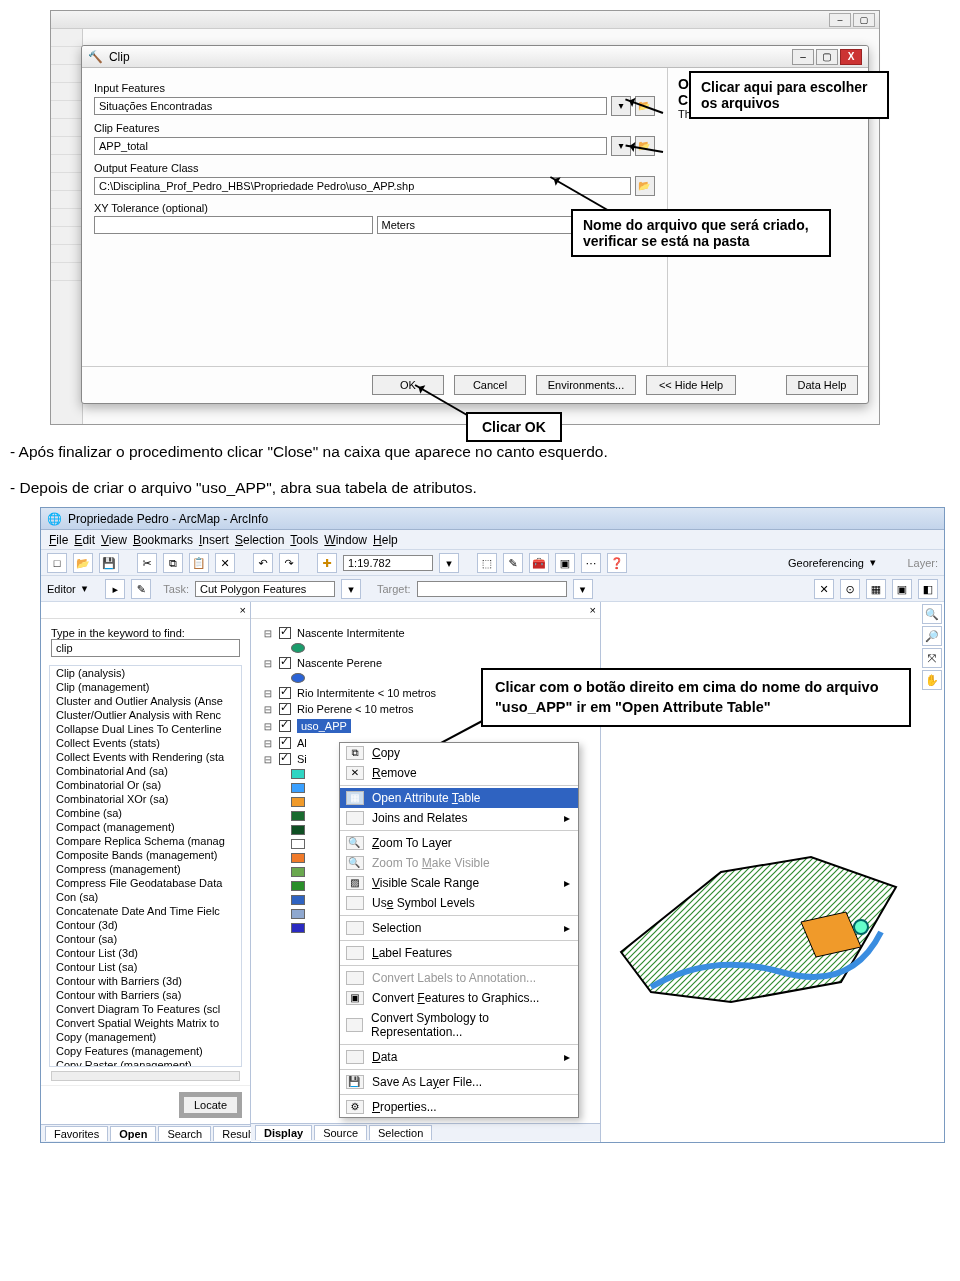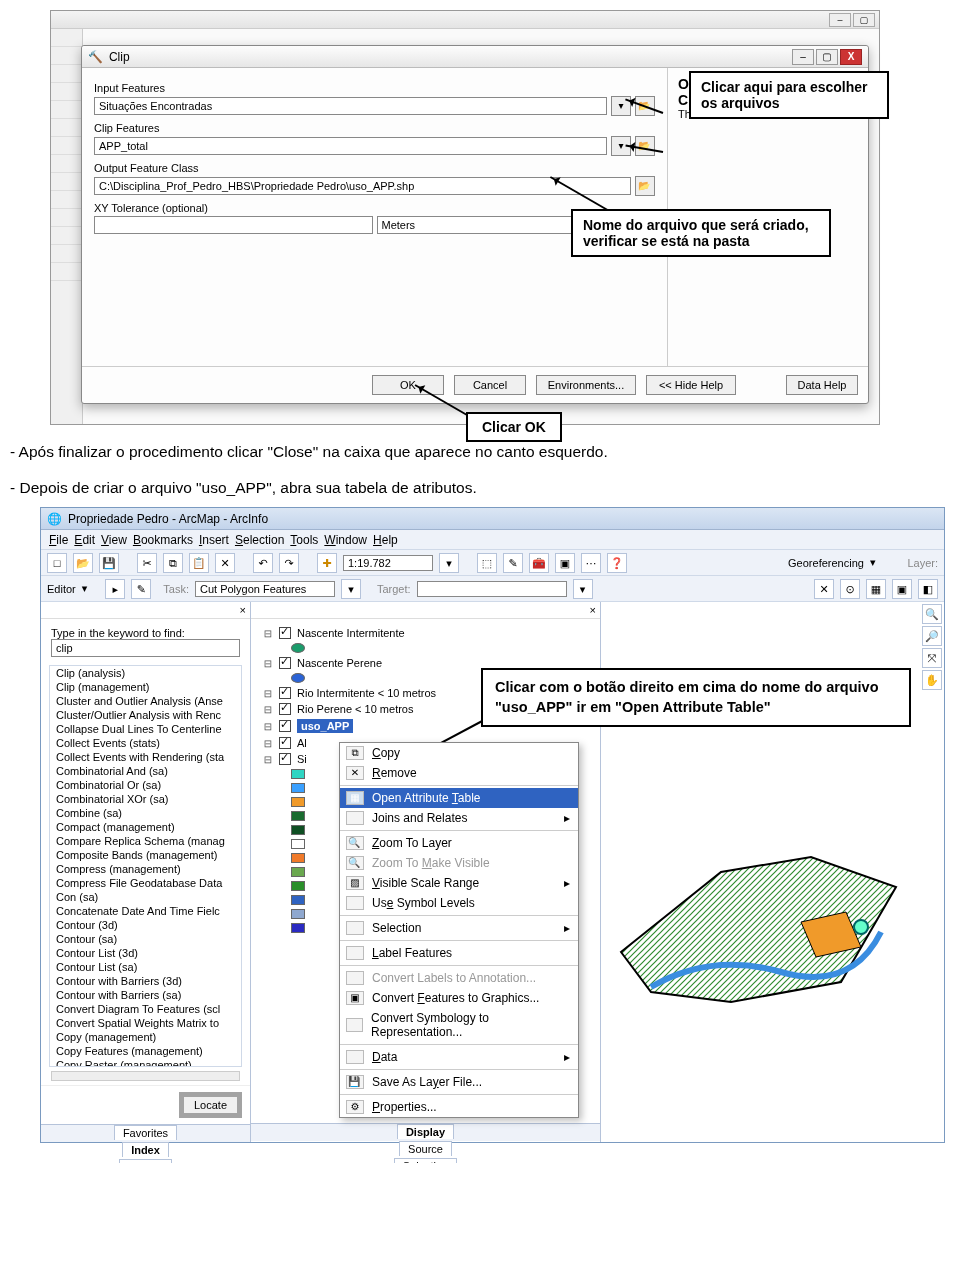--- a/index.html
+++ b/index.html
@@ -234,21 +234,21 @@
     background:#fff;
     position:relative;
     overflow:visible;
   }
   .toc { padding:6px 6px; font-size:11px; }
   .toc .item { display:flex; align-items:center; gap:6px; padding:2px 2px 2px 6px; }
   .toc .sw { width:14px; height:10px; border:1px solid #666; display:inline-block; }
   .toc .chk { width:12px; height:12px; border:1px solid #444; background:#fff; position:relative; }
   .toc .chk::after{ content:'✓'; position:absolute; top:-3px; left:0; font-size:11px; }
   .toc .exp { color:#555; font-size:10px; width:10px; text-align:center;}
-  .hl { background:#2f63c1; color:#fff; padding:1px 4px;font-weight:bold; }
+  .hl { background:#2f63c1; color:#fff; padding:1px 4px; }
 
   .ctx-menu {
     position:absolute;
     left:88px; top:140px;
     width:240px;
     background:#fff;
     border:1px solid #888;
     box-shadow:3px 3px 7px rgba(0,0,0,0.25);
     font-size:12px;
     z-index:30;
@@ -278,21 +278,20 @@
   }
   .map-poly svg{width:100%;height:100%;}
 
   .tabs-row{
     height:18px;
     border-top:1px solid #b5c3da;
     display:flex; gap:2px; padding:0 4px;
     align-items:center;
     font-size:11px;
     background:#eef2f9;
-    flex-direction:column;
   }
   .tab{ padding:1px 8px; border:1px solid #b5c3da; border-bottom:none; background:#fff;}
   .tab.active{ font-weight:bold; }
 
   .callout2{
     position:absolute;
     background:#fff; border:2px solid #000;
     padding:8px 12px;
     font-size:14.5px; font-weight:bold;
     line-height:1.35;
@@ -512,21 +511,21 @@
             <div>Copy Raster Catalog Items (mana</div>
           </div>
         <div style="padding:0 10px 4px 10px;">
           <div style="height:10px;border:1px solid #ccc;background:#eee;"></div>
         </div>
         <div class="locate-row">
           <button>Locate</button>
         </div>
         <div class="tabs-row" id="left-tabs">
             <span class="tab">Favorites</span>
-            <span class="tab active">Index</span>
+            <span class="tab active">Open</span>
             <span class="tab">Search</span>
             <span class="tab">Results</span>
           </div>
       </div>
 
       <div class="panel-mid">
         <div class="title-x" style="display:flex;justify-content:flex-end;padding:2px 4px;border-bottom:1px solid #ddd;">
             <span>×</span>
           </div>
         <div class="toc">

